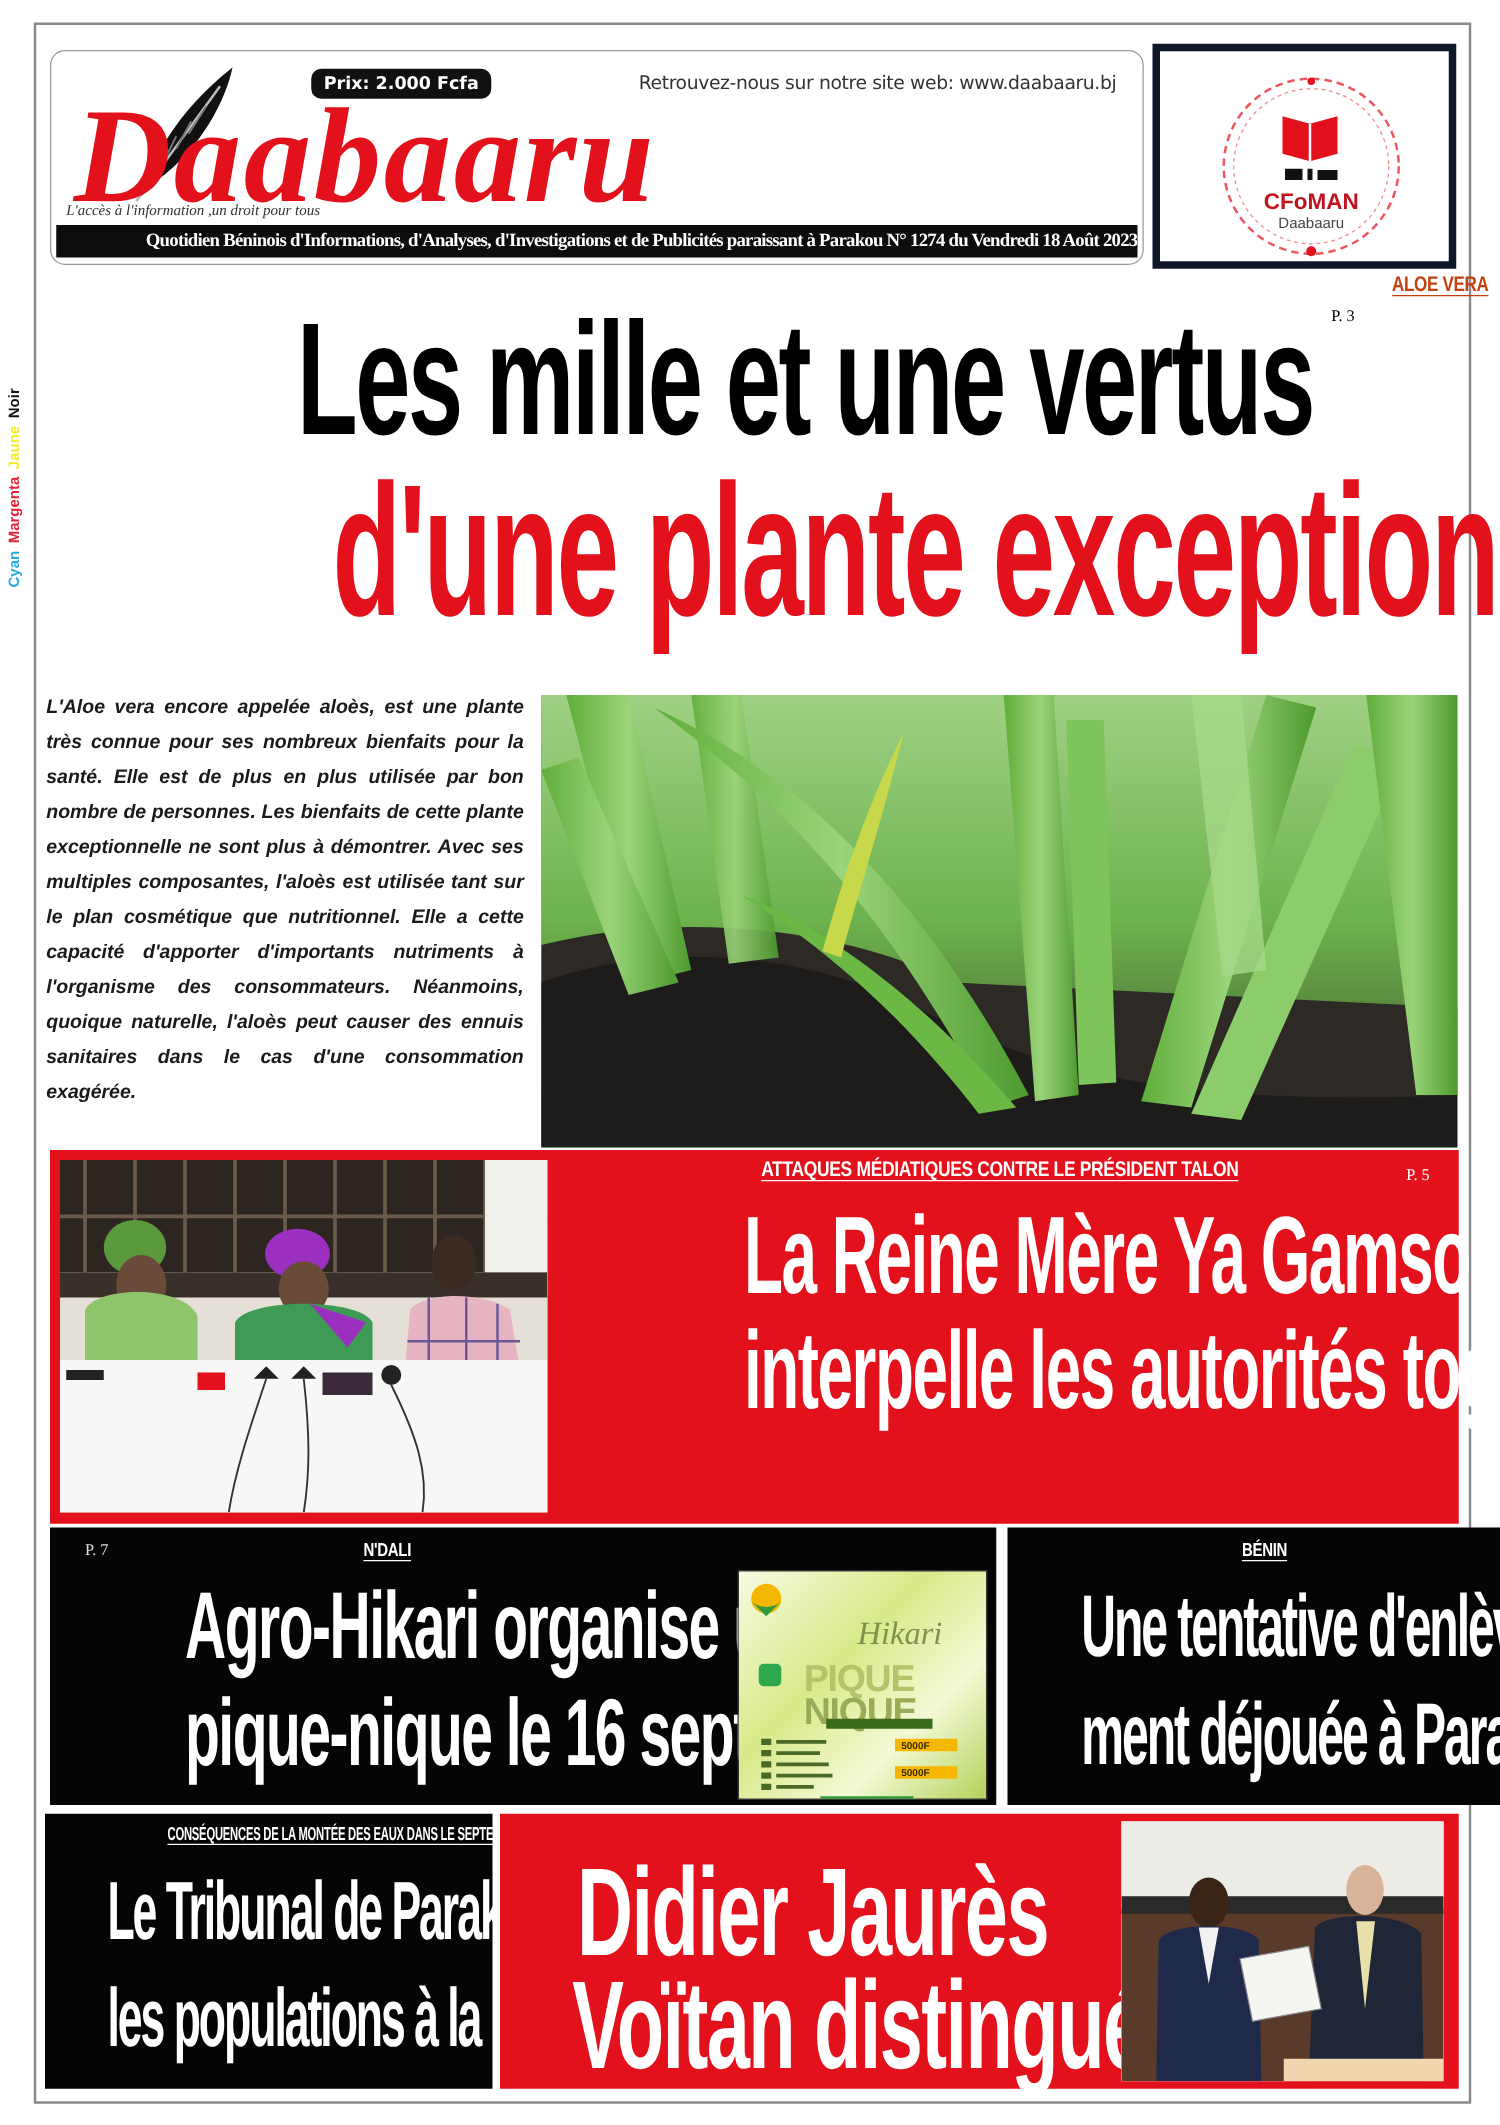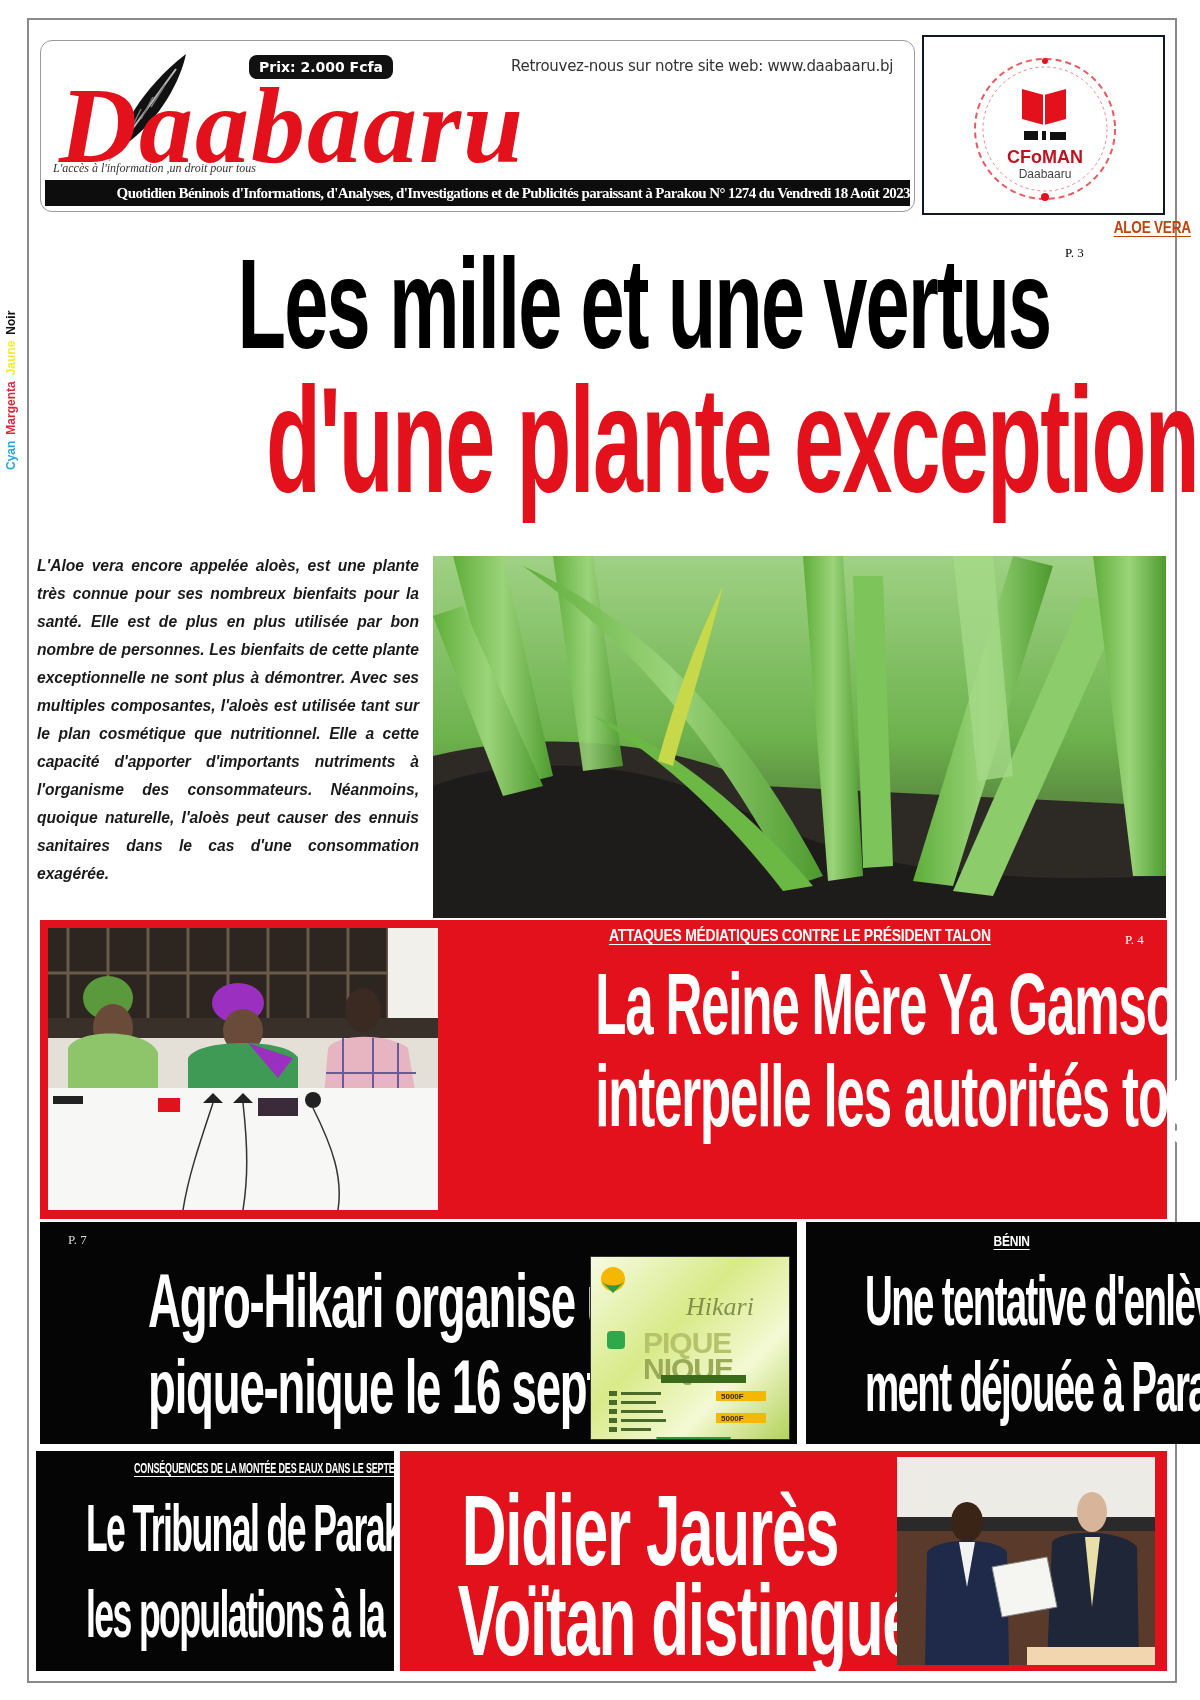--- a/index.html
+++ b/index.html
@@ -17,21 +17,21 @@
   
   .masthead { position: absolute; left: 40px; top: 40px; width: 875px; height: 172px; border: 1.5px solid #9a9a9a; border-radius: 12px; background: #fff; overflow: hidden; }
   .logo-wordmark { position: absolute; left: 18px; top: 30px; font-family: "Liberation Serif", serif; font-style: italic; font-weight: bold; font-size: 108px; color: #e3111b; letter-spacing: 2px; line-height: 110px; }
   .quill { position: absolute; left: 40px; top: 8px; width: 120px; height: 120px; }
   .price-badge { position: absolute; left: 208px; top: 14px; background: #111; color: #fff; font-weight: bold; font-size: 14px; padding: 4px 10px; border-radius: 8px; font-family: "DejaVu Sans", sans-serif; }
   .site-line { position: absolute; left: 470px; top: 16px; font-size: 15px; color: #333; font-family: "DejaVu Sans", sans-serif; letter-spacing: -0.3px; }
   .tagline { position: absolute; left: 12px; top: 120px; font-family: "Liberation Serif", serif; font-style: italic; font-size: 12px; color: #333; }
   .info-bar { position: absolute; left: 4px; top: 139px; right: 4px; height: 26px; background: #0d0d0d; color: #fff; font-family: "Liberation Serif", serif; font-weight: bold; font-size: 15px; line-height: 26px; padding-left: 6px; white-space: nowrap; overflow: hidden; transform-origin: 0 50%; letter-spacing: -0.6px; text-align: right; }
 
   
-  .cfoman-box { position: absolute; left: 922px; top: 35px; width: 243px; height: 180px; border: 2px solid #0f172a; background: #fff; }
+  .cfoman-box { position: absolute; left: 922px; top: 35px; width: 243px; height: 180px; border: 6px solid #0f172a; background: #fff; }
 
   
   .kicker { font-family: "Liberation Sans", sans-serif; font-weight: bold; text-decoration: underline; text-underline-offset: 3px; display: inline-block; transform: scaleX(0.8); letter-spacing: -0.3px; }
   .page-ref { position: absolute; font-family: "Liberation Serif", serif; font-size: 13px; }
   .aloe-kicker { position: absolute; left: 0; right: 0; top: 218px; text-align: right; font-size: 17px; color: #c2410c; }
   .headline-1 { position: absolute; left: 40px; width: 1130px; top: 248px; text-align: center; font-family: "Liberation Sans", sans-serif; font-weight: bold; font-size: 128px; line-height: 112px; color: #000; letter-spacing: -3px; transform: scaleX(0.62); transform-origin: 46% 0; white-space: nowrap; }
   .headline-2 { position: absolute; left: 40px; width: 1130px; top: 370px; text-align: center; font-family: "Liberation Sans", sans-serif; font-weight: bold; font-size: 150px; line-height: 140px; color: #e3111b; letter-spacing: -3px; transform: scaleX(0.6); transform-origin: 50% 0; white-space: nowrap; }
 
   .lede { position: absolute; left: 37px; top: 552px; width: 382px; font-family: "Liberation Sans", sans-serif; font-style: italic; font-weight: bold; font-size: 15.6px; line-height: 28px; color: #1a1a1a; text-align: justify; hyphens: auto; }
 
@@ -179,29 +179,32 @@
       <circle cx="265" cy="172" r="8" fill="#222"></circle>
       <path d="M165 175 C 150 220, 140 250, 135 282" stroke="#333" fill="none" stroke-width="1.5"></path>
       <path d="M195 175 C 200 220, 200 250, 195 282" stroke="#333" fill="none" stroke-width="1.5"></path>
       <path d="M265 180 C 285 220, 295 250, 290 282" stroke="#333" fill="none" stroke-width="1.5"></path>
       <rect x="5" y="168" width="30" height="8" fill="#222"></rect>
     </svg>
   </div>
   <div class="rs-kicker">
     <span class="kicker" style="transform:scaleX(0.82);">ATTAQUES MÉDIATIQUES CONTRE LE PRÉSIDENT TALON</span>
   </div>
-  <div class="page-ref" style="left:1085px; top:12px; color:#fff;">P. 4</div>
+  <div class="page-ref" style="left:1085px; top:12px; color:#fff;">P. 5</div>
   <div class="rs-headline">
     <div>La Reine Mère Ya Gamsou</div>
     <div>interpelle les autorités togolaises</div>
   </div>
 </div>
 
 <div class="black-box bb1">
   <div class="page-ref" style="left:28px; top:10px; color:#ddd;">P. 7</div>
+  <div class="bb-kicker" style="top:10px; width:540px;">
+    <span class="kicker">N'DALI</span>
+  </div>
   <div class="bb-headline" style="left:0; width:540px; top:36px; font-size:76px; line-height:86px; transform:scaleX(0.6); transform-origin:50% 0;">
     <div>Agro-Hikari organise un</div>
     <div>pique-nique le 16 septembre</div>
   </div>
 </div>
 <div class="picnic-poster">
   <svg width="200" height="202" viewBox="0 0 200 202">
     <circle cx="22" cy="22" r="12" fill="#f5b700"></circle>
       <path d="M10 24 C 16 30, 28 30, 34 24 L 22 36 Z" fill="#2e9a3a"></path>
     <text x="95" y="58" font-family="Liberation Serif, serif" font-style="italic" font-size="26" fill="#6a7a3a" opacity="0.8">Hikari</text>

